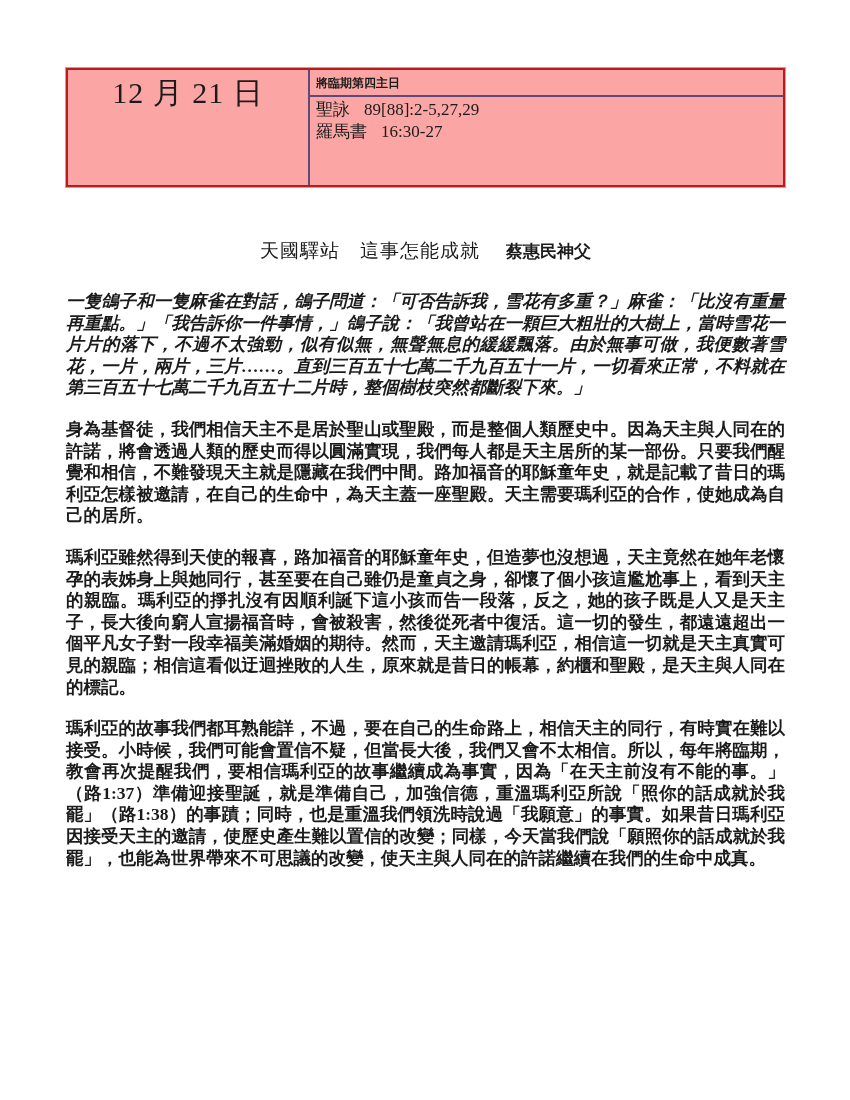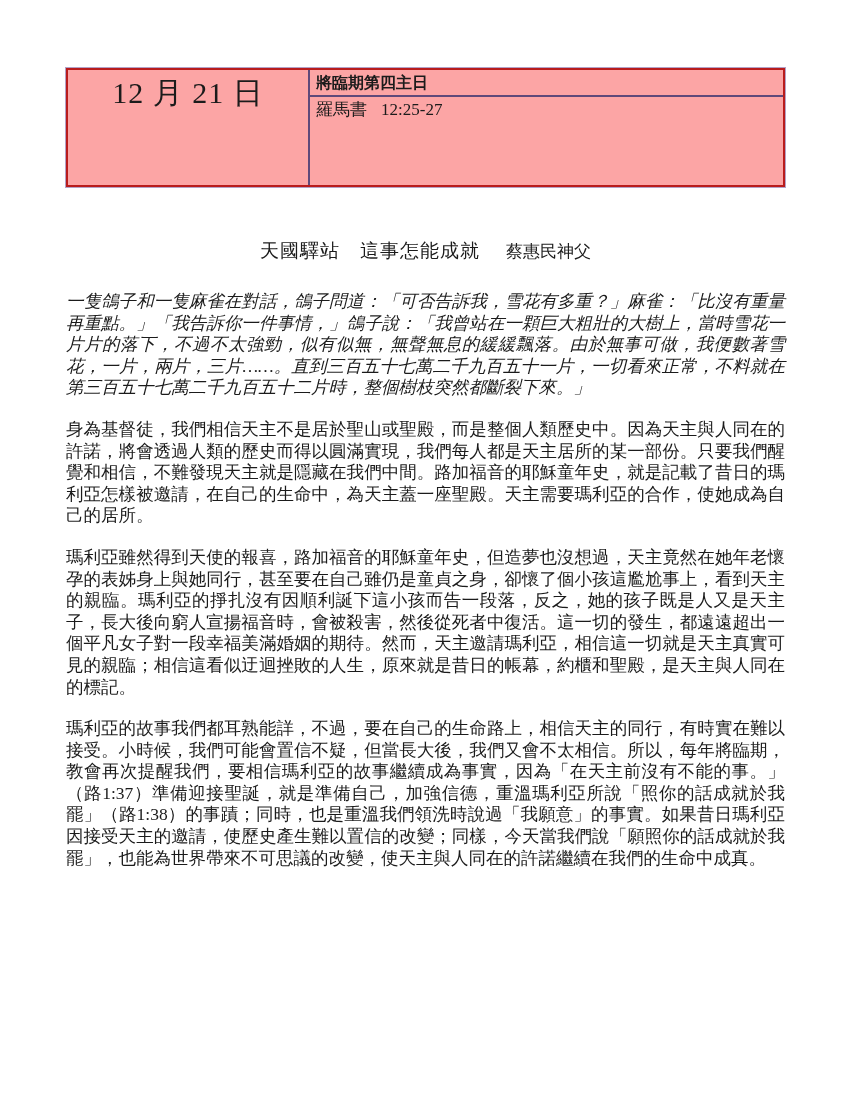--- a/index.html
+++ b/index.html
@@ -50,21 +50,21 @@
   }
   .right-cell {
     flex: 1 1 auto;
     display: flex;
     flex-direction: column;
     min-width: 0;
   }
   .season-row {
     border-bottom: 2px solid #5f497a;
     font-weight: bold;
-    font-size: 16px;
+    font-size: 12px;
     line-height: 20px;
     padding: 3px 6px 2px 6px;
   }
   .readings {
     padding: 2px 6px 0 6px;
   }
   .reading-row {
     font-size: 17px;
     line-height: 22px;
     white-space: nowrap;
@@ -79,50 +79,54 @@
     white-space: nowrap;
   }
   .article-title {
     font-size: 19px;
     line-height: 33px;
     letter-spacing: 1px;
   }
   .article-author {
     font-size: 17px;
     margin-left: 26px;
-    font-weight: normal;
+    font-weight: bold;
   }
   .article-body {
     margin-top: 24px;
   }
   .para {
     font-size: 17.5px;
     line-height: 21.6px;
     text-align: justify;
     margin: 0 0 20px 0;
+    font-weight: bold;
   }
   .para.italic {
     font-style: italic;
   }
   .para:last-child { margin-bottom: 8px; }
 </style>
 </head>
 <body>
 
 <div class="sheet">
 
   <div class="info-table">
     <div class="date-cell">
       <div class="date-main">12 月 21 日</div>
     </div>
     <div class="right-cell">
       <div class="season-row">將臨期第四主日</div>
       <div class="readings">
         <div class="reading-row">
-          <span class="reading-book">羅馬書</span><span class="reading-ref">12:25-27</span>
+          <span class="reading-book">聖詠</span><span class="reading-ref">89[88]:2-5,27,29</span>
+        </div>
+        <div class="reading-row">
+          <span class="reading-book">羅馬書</span><span class="reading-ref">16:30-27</span>
         </div>
       </div>
     </div>
   </div>
 
   <div class="article-title-line">
     <span class="article-title">天國驛站　這事怎能成就</span><span class="article-author">蔡惠民神父</span>
   </div>
 
   <div class="article-body">

